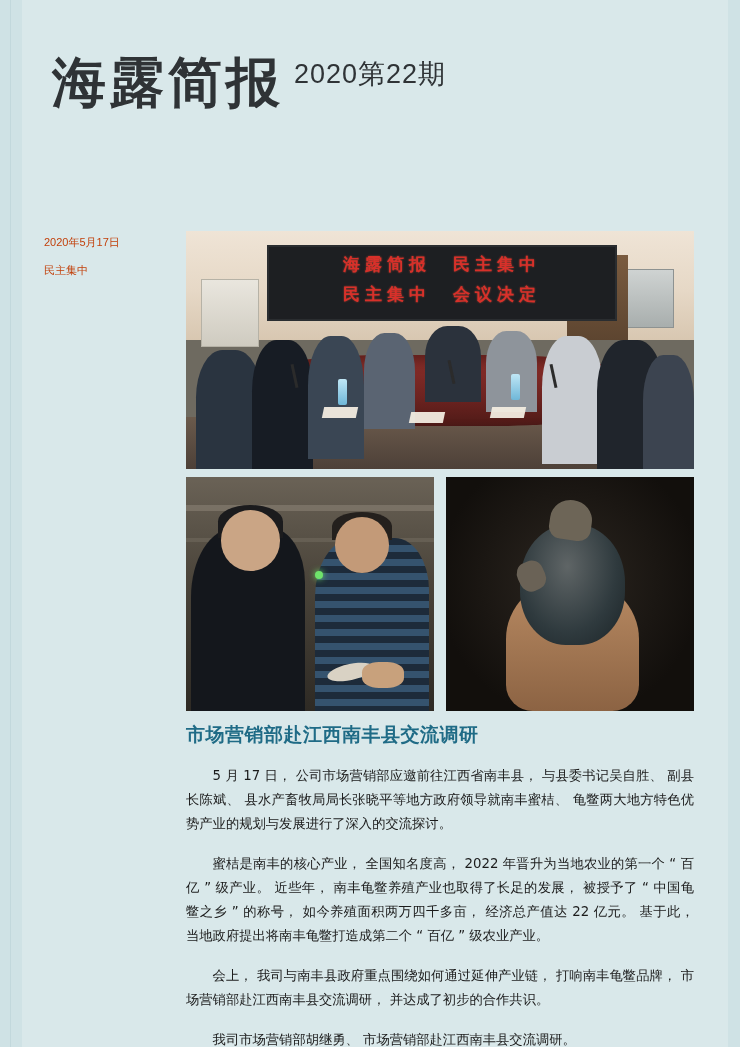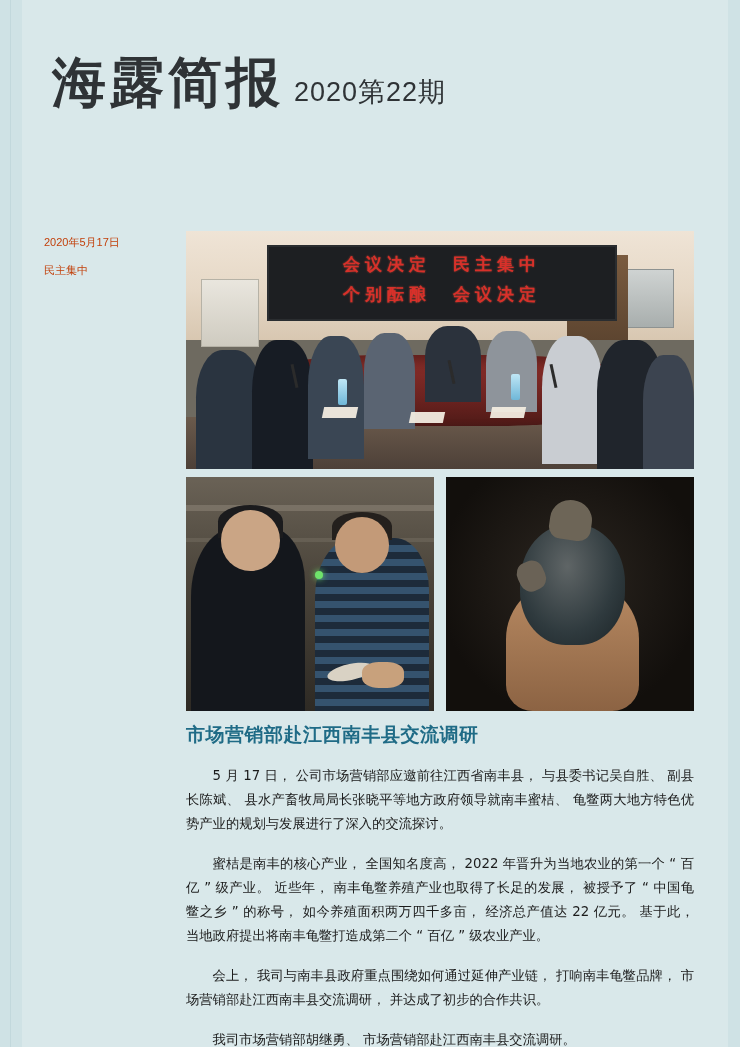--- a/index.html
+++ b/index.html
@@ -42,21 +42,21 @@
     height: 1047px;
     background: #cfe2e5;
   }
 
   
   .masthead {
     position: absolute;
     left: 52px;
     top: 56px;
     display: flex;
-    align-items: flex-end;
+    align-items: flex-start;
   }
   .masthead-title {
     font-family: "DejaVu Sans", "Liberation Sans", sans-serif;
     font-size: 54px;
     font-weight: bold;
     color: #2f3336;
     letter-spacing: 4px;
     line-height: 1;
   }
   .masthead-issue {
@@ -409,22 +409,22 @@
   </div>
 
   <div class="photo photo1">
     <div class="p1-wall"></div>
     <div class="p1-ac"></div>
     <div class="p1-ac2"></div>
     <div class="p1-door"></div>
     <div class="p1-speaker" style="left:22%;top:8%;"></div>
     <div class="p1-speaker" style="left:76%;top:8%;"></div>
     <div class="p1-banner">
-      <div class="p1-banner-text">会议决定　民主集中</div>
-      <div class="p1-banner-text">个别酝酿　会议决定</div>
+      <div class="p1-banner-text">海露简报　民主集中</div>
+      <div class="p1-banner-text">民主集中　会议决定</div>
     </div>
     <div class="p1-floor"></div>
     <div class="p1-table"></div>
 
     <div class="p1-person" style="left:2%;top:50%;width:13%;height:50%;background:#2a3440;"></div>
     <div class="p1-person" style="left:13%;top:46%;width:12%;height:54%;background:#171c24;"></div>
     <div class="p1-person" style="left:24%;top:44%;width:11%;height:52%;background:#3a4654;"></div>
     <div class="p1-person" style="left:35%;top:43%;width:10%;height:40%;background:#5a6472;"></div>
     <div class="p1-person" style="left:47%;top:40%;width:11%;height:32%;background:#2b323c;"></div>
     <div class="p1-person" style="left:59%;top:42%;width:10%;height:34%;background:#8e949b;"></div>

